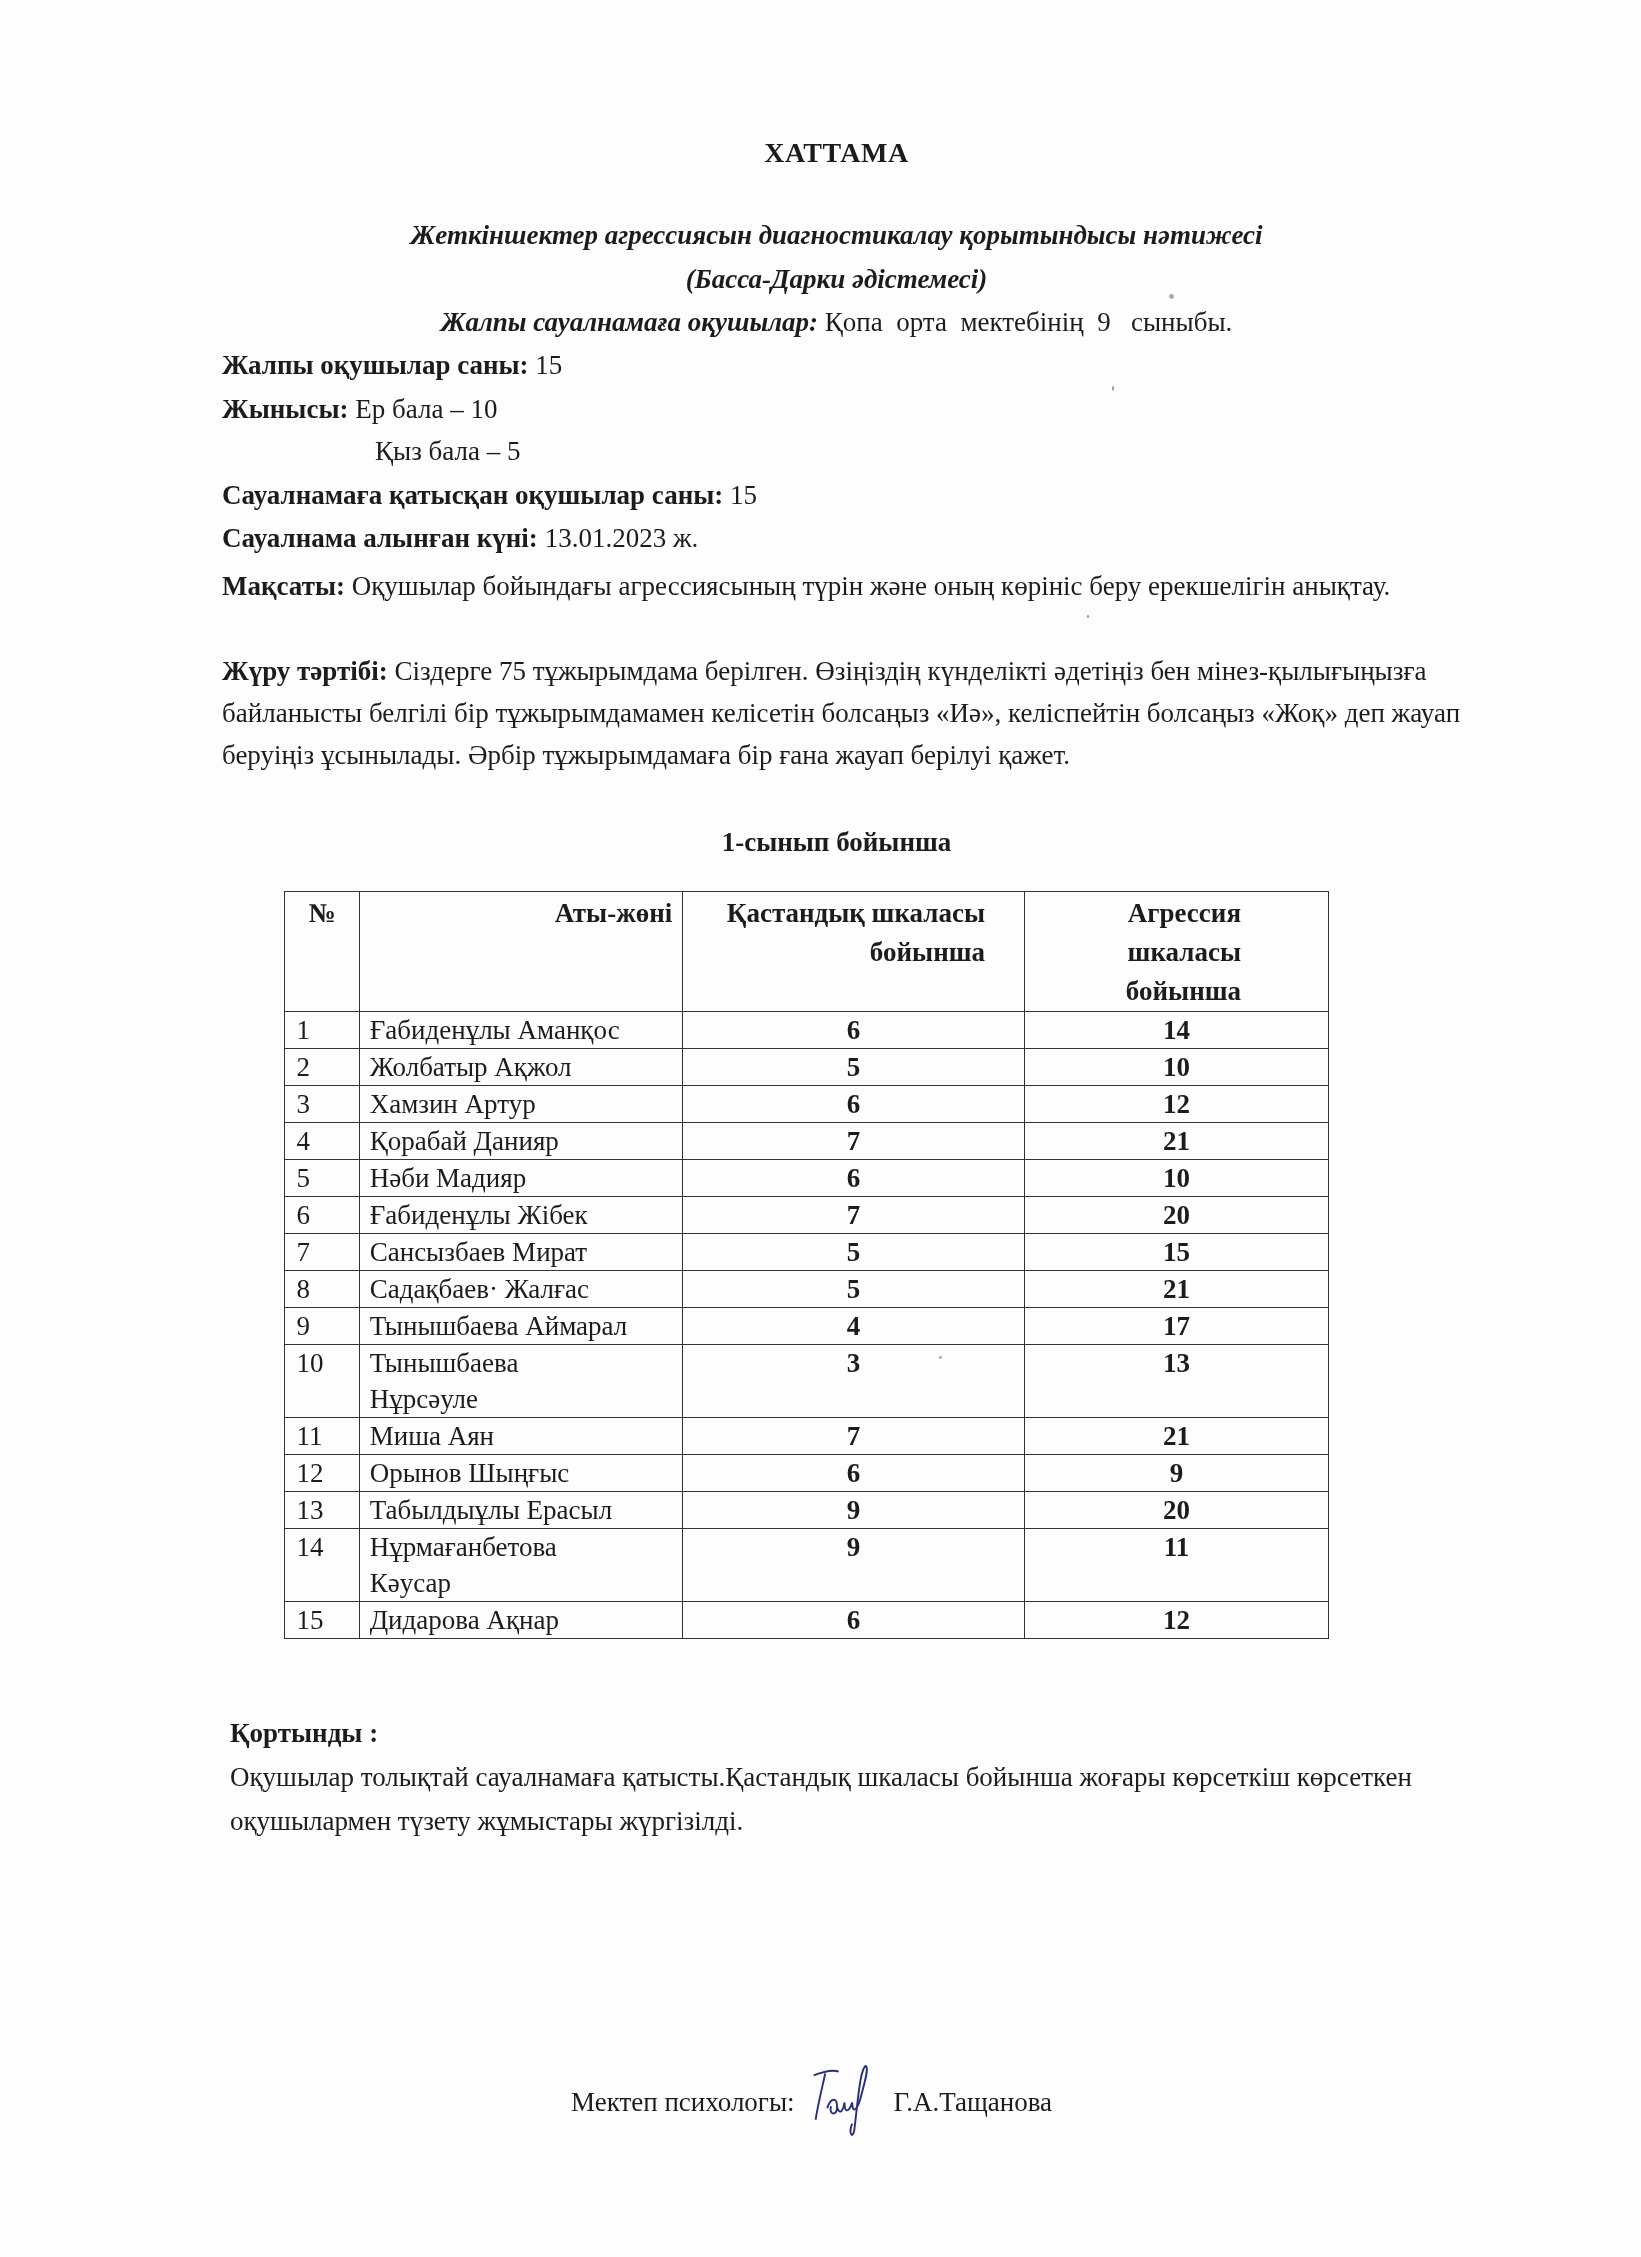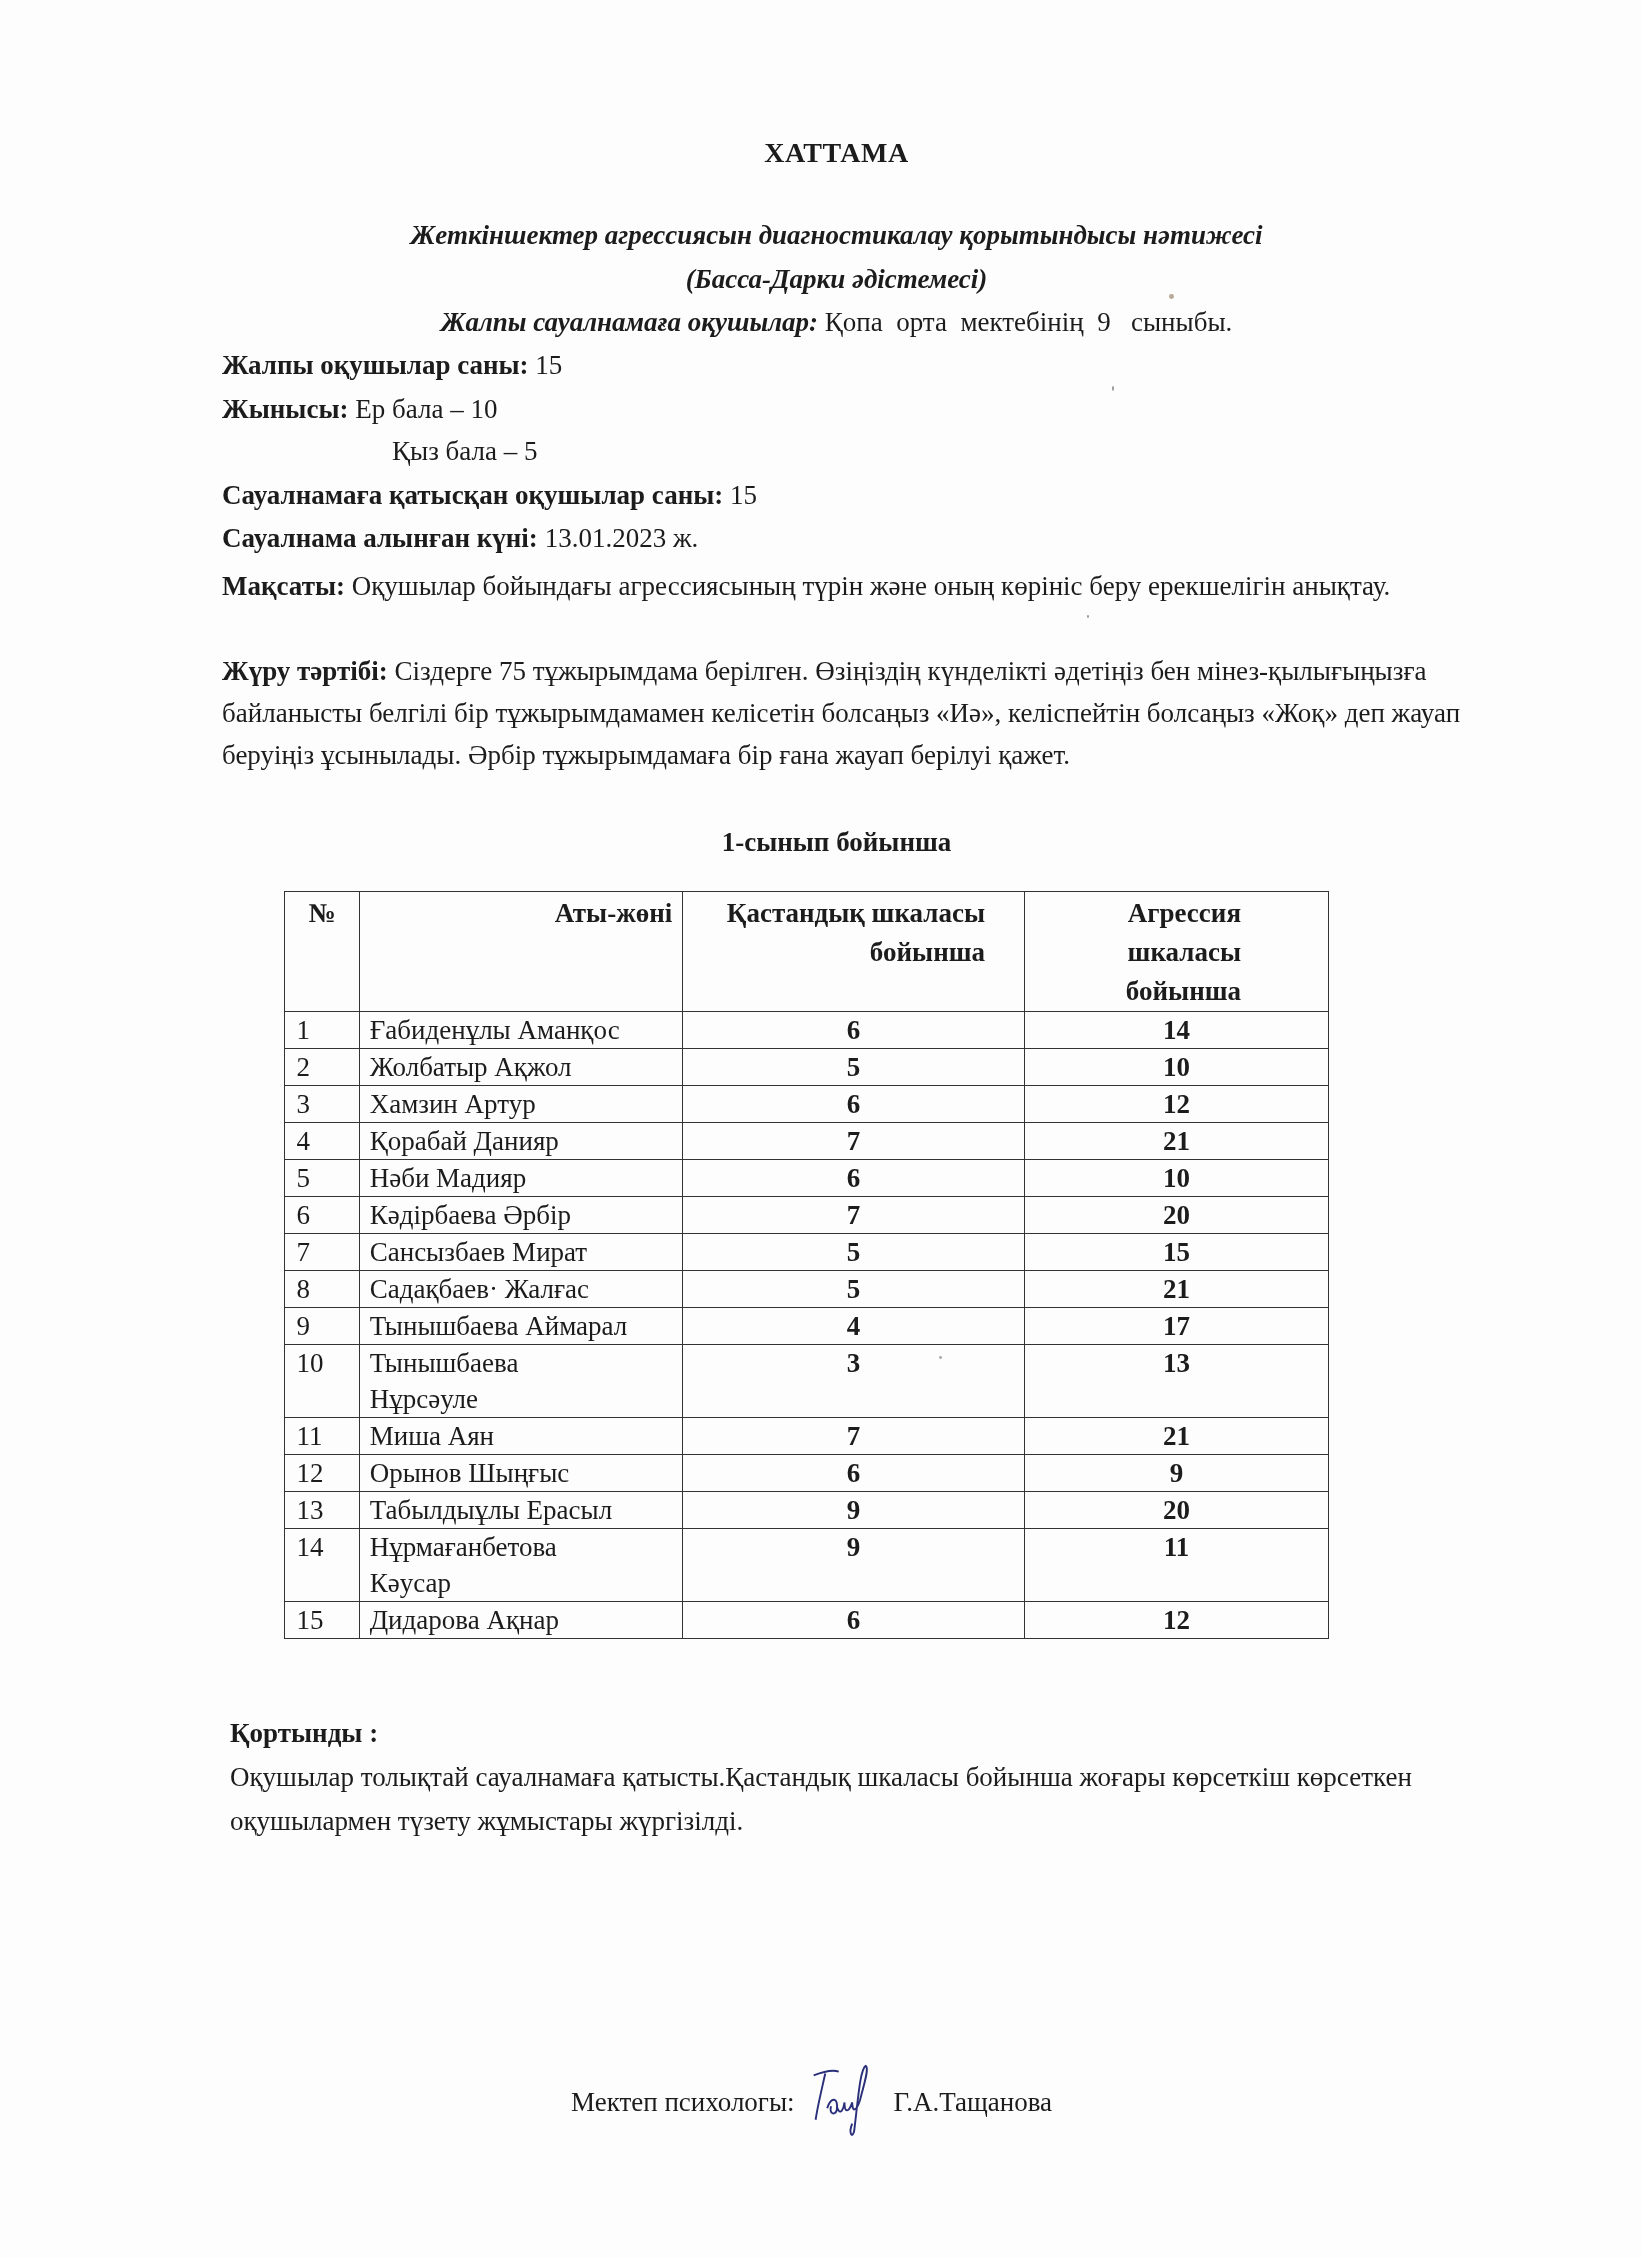--- a/index.html
+++ b/index.html
@@ -132,21 +132,21 @@
 
 <div class="abs line" style="top:350px;">
   <b>Жалпы оқушылар саны:</b>
   <span>15</span>
 </div>
 
 <div class="abs line" style="top:394px;">
   <b>Жынысы:</b>
   <span>Ер бала – 10</span>
 </div>
-<div class="abs line" style="top:436px;left:376px;">Қыз бала – 5</div>
+<div class="abs line" style="top:436px;left:359px;">Қыз бала – 5</div>
 
 <div class="abs line" style="top:480px;">
   <b>Сауалнамаға қатысқан оқушылар саны:</b>
   <span>15</span>
 </div>
 
 <div class="abs line" style="top:523px;">
   <b>Сауалнама алынған  күні:</b>
   <span>13.01.2023 ж.</span>
 </div>
@@ -204,21 +204,21 @@
     <td class="score">21</td>
   </tr>
       <tr>
     <td class="num">5</td>
     <td>Нәби Мадияр</td>
     <td class="score">6</td>
     <td class="score">10</td>
   </tr>
       <tr>
     <td class="num">6</td>
-    <td>Кәдірбаева  Әрбір</td>
+    <td>Ғабиденұлы  Жібек</td>
     <td class="score">7</td>
     <td class="score">20</td>
   </tr>
       <tr>
     <td class="num">7</td>
     <td>Сансызбаев Мират</td>
     <td class="score">5</td>
     <td class="score">15</td>
   </tr>
       <tr>

